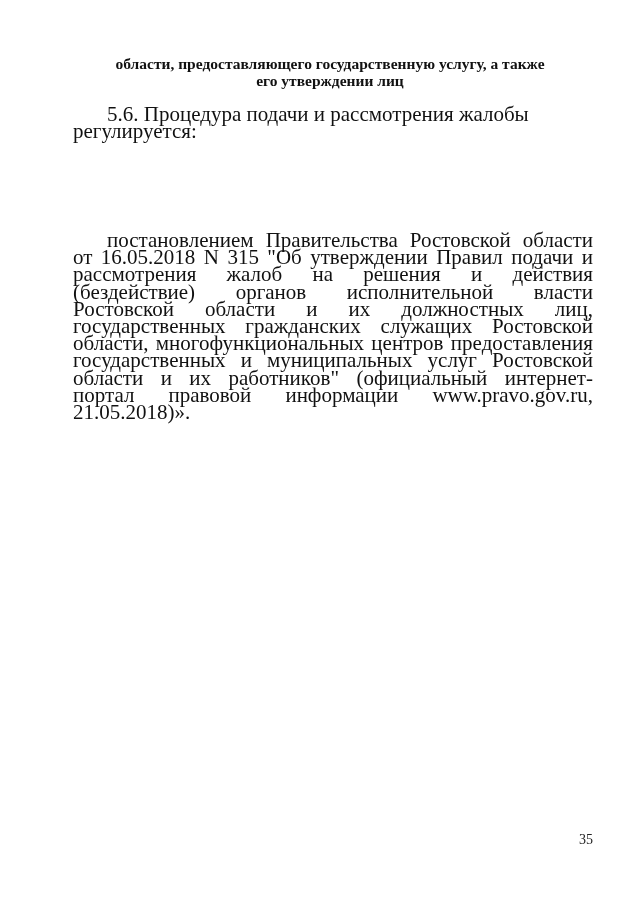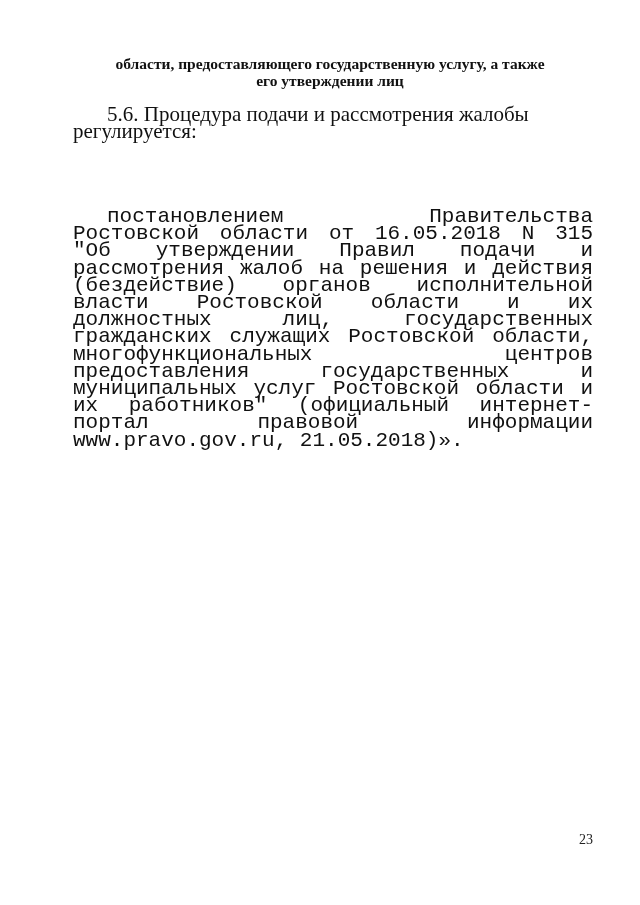--- a/index.html
+++ b/index.html
@@ -36,21 +36,21 @@
       position: absolute;
       left: 73px;
       width: 520px;
       font-size: 21px;
       line-height: 17.2px;
       text-align: justify;
       text-indent: 34px;
     }
     .para-56 { top: 106px; text-align: left; }
     .para-law { top: 148px; }
-    .para-decree { top: 208px; font-family: Liberation Mono, monospace; }
+    .para-decree { top: 232px; }
     .page-number {
       position: absolute;
       right: 47px;
       top: 832px;
       font-size: 14px;
       color: #222222;
     }
   </style>
 </head>
 <body>
@@ -59,14 +59,14 @@
   <div class="heading">
     <div>области, предоставляющего государственную услугу, а также</div>
     <div>его утверждении лиц</div>
   </div>
 
   <div class="para para-56">5.6. Процедура подачи и рассмотрения жалобы регулируется:</div>
 
 
   <div class="para para-decree">постановлением Правительства Ростовской области от 16.05.2018 N 315 "Об утверждении Правил подачи и рассмотрения жалоб на решения и действия (бездействие) органов исполнительной власти Ростовской области и их должностных лиц, государственных гражданских служащих Ростовской области, многофункциональных центров предоставления государственных и муниципальных услуг Ростовской области и их работников" (официальный интернет-портал правовой информации www.pravo.gov.ru, 21.05.2018)».</div>
 
-  <div class="page-number">23</div>
+  <div class="page-number">35</div>
 </div>
 
 </body></html>

